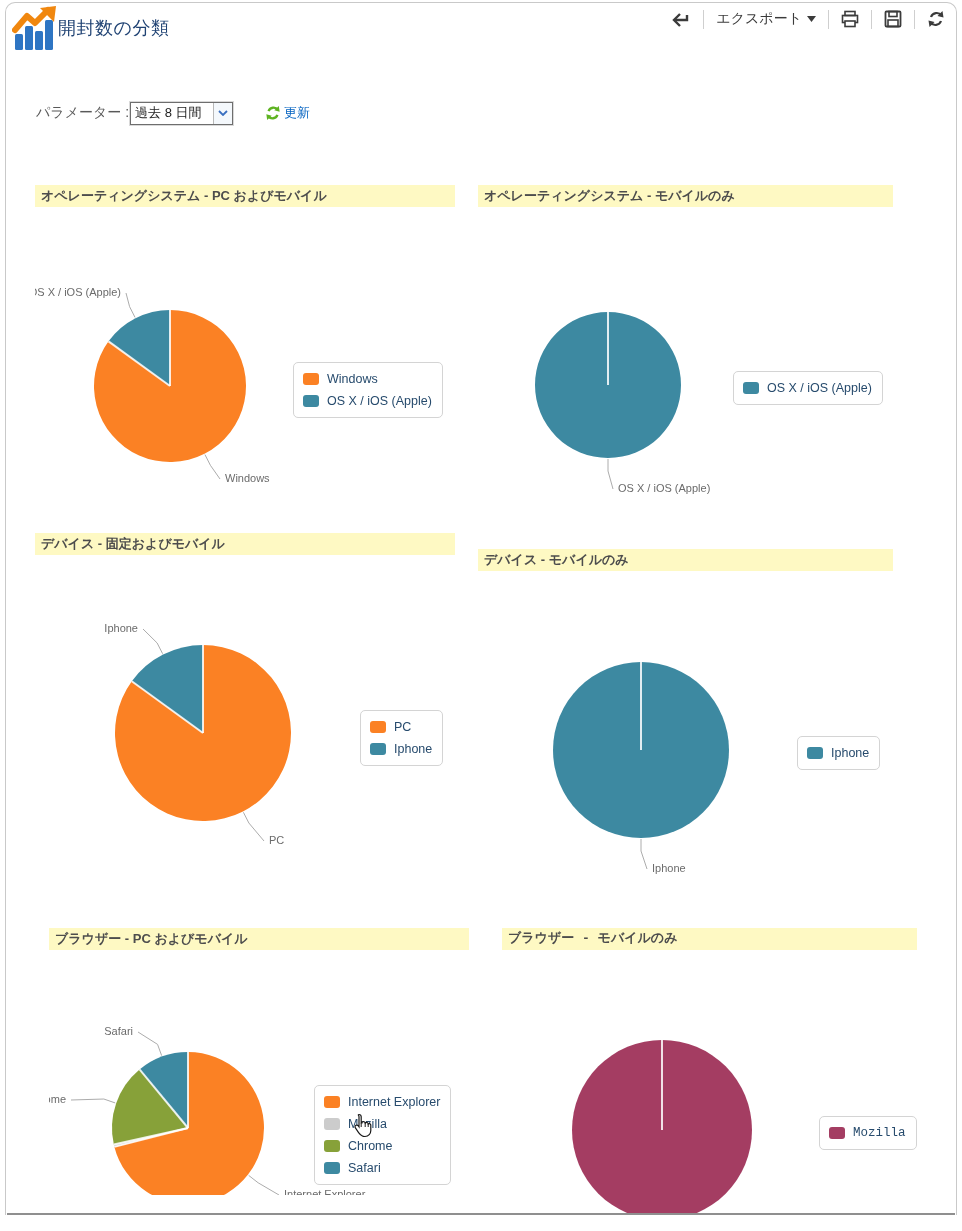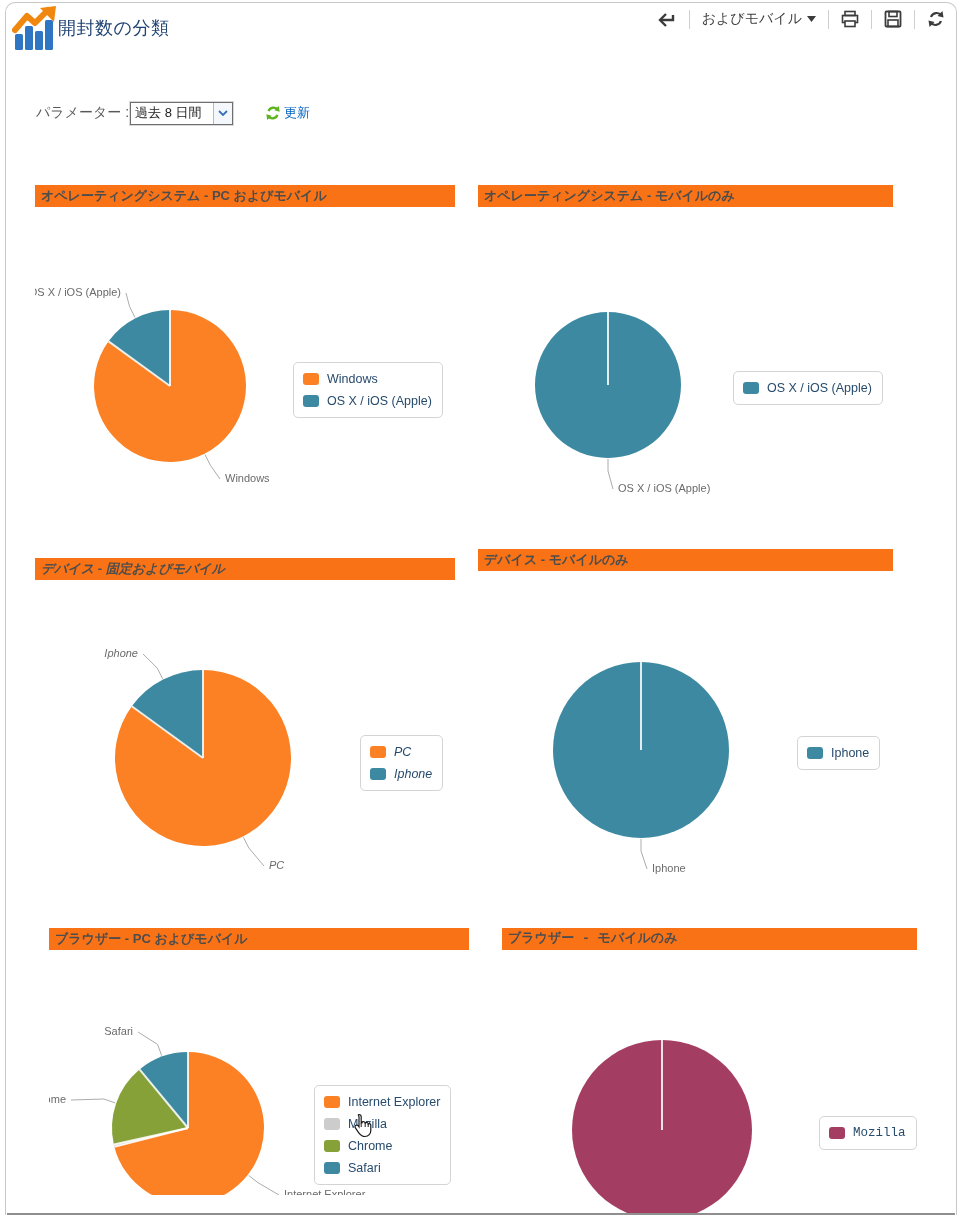--- a/index.html
+++ b/index.html
@@ -35,21 +35,21 @@
     white-space:nowrap; }
   #param-select .sel-arrow { width:19px; height:100%; border-left:1px solid #b8b8b8;
     background:#f4f8fc; display:flex; align-items:center; justify-content:center; }
   #update-link { display:flex; align-items:center; gap:3px; margin-left:32px;
     cursor:pointer; }
   #update-link span { font-size:13px; color:#0563c1; }
 
   
   .chart { position:absolute; overflow:hidden; background:#fff; }
   .chart-title { position:absolute; left:0; top:0; width:100%; height:22px;
-    background:#f97316; color:#4d4d4d; font-size:13px; font-weight:bold;
+    background:#fef9c3; color:#4d4d4d; font-size:13px; font-weight:bold;
     line-height:22px; padding-left:6px; }
   .chart svg.plot { position:absolute; left:0; top:0; }
   .legend { position:absolute; background:#fff; border:1px solid #d4d4d4;
     border-radius:5px; padding:5px 10px 5px 9px; display:flex; flex-direction:column; }
   .legend-item { display:flex; align-items:center; height:22px; cursor:pointer; }
   .legend-swatch { width:16px; height:12px; border-radius:3px; margin-right:8px;
     flex:0 0 auto; }
   .legend-label { font-size:12.5px; color:#274b6d; white-space:nowrap; }
   .callout { position:absolute; font-size:11px; color:#6b6b6b; white-space:nowrap; }
 
@@ -73,21 +73,21 @@
 
   <div id="toolbar">
     <div class="tb-btn">
       <svg width="20" height="16" viewBox="0 0 20 16">
         <path d="M3 9 H16 V4" fill="none" stroke="#3b3b3b" stroke-width="2.4"></path>
         <path d="M9 3 L3 9 L9 15" fill="none" stroke="#3b3b3b" stroke-width="2.4"></path>
       </svg>
     </div>
     <div class="tb-divider"></div>
     <div class="tb-btn">
-      <span class="tb-export-label">およびモバイル</span>
+      <span class="tb-export-label">エクスポート</span>
       <svg width="9" height="6" viewBox="0 0 9 6">
         <polygon points="0,0 9,0 4.5,6" fill="#3b3b3b"></polygon>
       </svg>
     </div>
     <div class="tb-divider"></div>
     <div class="tb-btn">
       <svg width="18" height="18" viewBox="0 0 18 18">
         <rect x="4" y="1.5" width="10" height="4" fill="none" stroke="#3b3b3b" stroke-width="1.6"></rect>
         <rect x="1.5" y="5.5" width="15" height="7" fill="none" stroke="#3b3b3b" stroke-width="1.6"></rect>
         <rect x="4" y="11" width="10" height="5.5" fill="#fff" stroke="#3b3b3b" stroke-width="1.6"></rect>
@@ -164,21 +164,21 @@
         <polyline points="130,274 130,286 135,304" fill="none" stroke="#acacac" stroke-width="1"></polyline>
       </svg>
       <div class="callout" style="top: 297px; left: 140px;">OS X / iOS (Apple)</div>
       <div class="legend" style="left: 255px; top: 186px;">
         <div class="legend-item">
           <span class="legend-swatch" style="background: rgb(61, 137, 161);"></span>
           <span class="legend-label">OS X / iOS (Apple)</span>
         </div>
       </div>
     </div>
-  <div class="chart" id="chart2" style="left:35px; top:558px; width:420px; height:345px;font-style:italic;">
+  <div class="chart" id="chart2" style="left:35px; top:533px; width:420px; height:345px;">
     <div class="chart-title">デバイス - 固定およびモバイル</div>
   <svg class="plot" width="420" height="345" viewBox="0 0 420 345">
         <path d="M 168 200 L 168 112 A 88 88 0 1 1 96.80650449500462 148.27489779826237 Z" fill="#fb8124"></path>
         <path d="M 168 200 L 96.80650449500462 148.27489779826237 A 88 88 0 0 1 167.99999999999997 112 Z" fill="#3d89a1"></path>
         <line x1="168" y1="200" x2="168" y2="112" stroke="rgba(255,255,255,0.85)" stroke-width="2"></line>
         <line x1="168" y1="200" x2="96.80650449500462" y2="148.27489779826237" stroke="rgba(255,255,255,0.85)" stroke-width="2"></line>
         <polyline points="127.59484552318031,120.70041934723527 122.14695952630575,110.00834105697486 108,96" fill="none" stroke="#acacac" stroke-width="1"></polyline>
         <polyline points="208.40515447681966,279.29958065276475 213.85304047369425,289.99165894302513 229,308" fill="none" stroke="#acacac" stroke-width="1"></polyline>
       </svg>
       <div class="callout" style="top: 89px; right: 317px;">Iphone</div>

